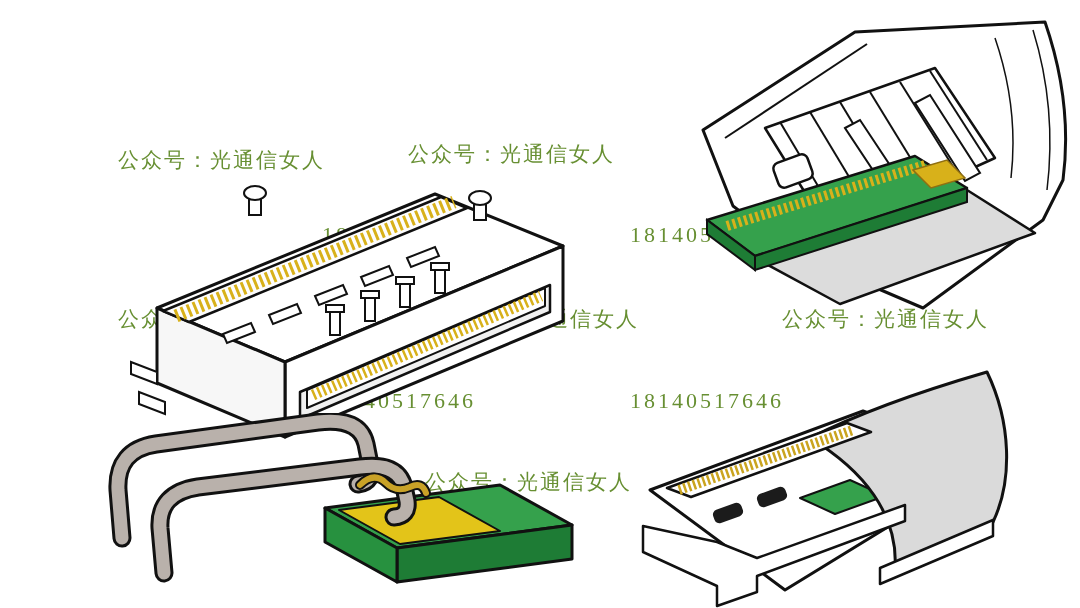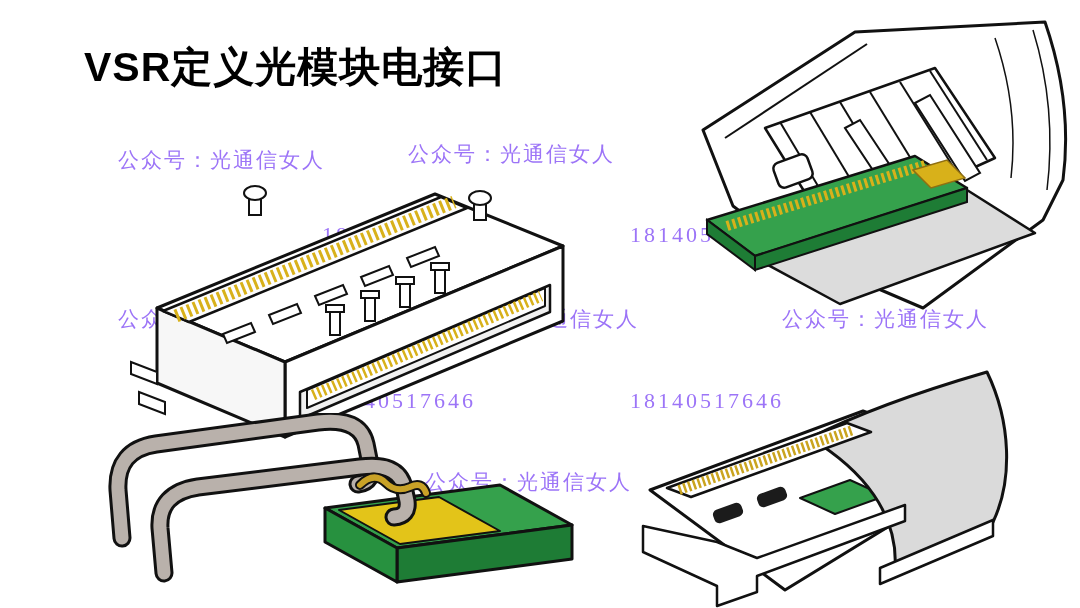--- a/index.html
+++ b/index.html
@@ -1,20 +1,20 @@
 <!DOCTYPE html>
 <html><head>
 <meta charset="utf-8">
 <style>
   html,body{margin:0;padding:0;background:#fff;}
   .canvas{position:relative;width:1080px;height:608px;background:#ffffff;overflow:hidden;
           font-family:"Liberation Sans",sans-serif;}
   .title{position:absolute;left:84px;top:40px;margin:0;font-size:41px;font-weight:800;
          color:#000;letter-spacing:1px;z-index:3;white-space:nowrap;}
-  .wm{position:absolute;color:#8b5cf6;font-size:21px;letter-spacing:2px;opacity:.85;
+  .wm{position:absolute;color:#4d7c0f;font-size:21px;letter-spacing:2px;opacity:.85;
       z-index:1;white-space:nowrap;text-align:right;}
   .wm.num{font-family:"Liberation Serif",serif;font-size:22px;letter-spacing:3px;}
   .fig{position:absolute;z-index:2;}
   svg{display:block;}
 </style>
 </head>
 <body>
 
 <div class="canvas">
 
@@ -26,21 +26,20 @@
     <span class="wm num" style="left:630px;top:222px">18140517646</span>
     <span class="wm" style="left:118px;top:305px">公众号：光通信女人</span>
     <span class="wm" style="left:432px;top:305px">公众号：光通信女人</span>
     <span class="wm" style="left:782px;top:305px">公众号：光通信女人</span>
     <span class="wm num" style="left:322px;top:388px">18140517646</span>
     <span class="wm num" style="left:630px;top:388px">18140517646</span>
     <span class="wm" style="left:425px;top:468px">公众号：光通信女人</span>
     <span class="wm" style="left:775px;top:468px">公众号：光通信女人</span>
   </div>
 
-  <h1 class="title">VSR定义光模块电接口</h1>
 
   <div class="fig" style="left:95px;top:100px;width:500px;height:345px">
     <svg viewBox="0 0 500 345" width="500" height="345">
       <g>
         <polygon points="62,208 340,94 468,146 190,262" fill="#ffffff" stroke="#111" stroke-width="3" stroke-linejoin="round"></polygon>
         <polygon points="190,262 468,146 468,221 190,337" fill="#ffffff" stroke="#111" stroke-width="3" stroke-linejoin="round"></polygon>
         <polygon points="62,208 190,262 190,337 62,283" fill="#f7f7f7" stroke="#111" stroke-width="3" stroke-linejoin="round"></polygon>
       </g>
       <g>
         <polygon points="68,211 346,97 372,108 94,222" fill="#fdfdfd" stroke="#111" stroke-width="2.5" stroke-linejoin="round"></polygon>

